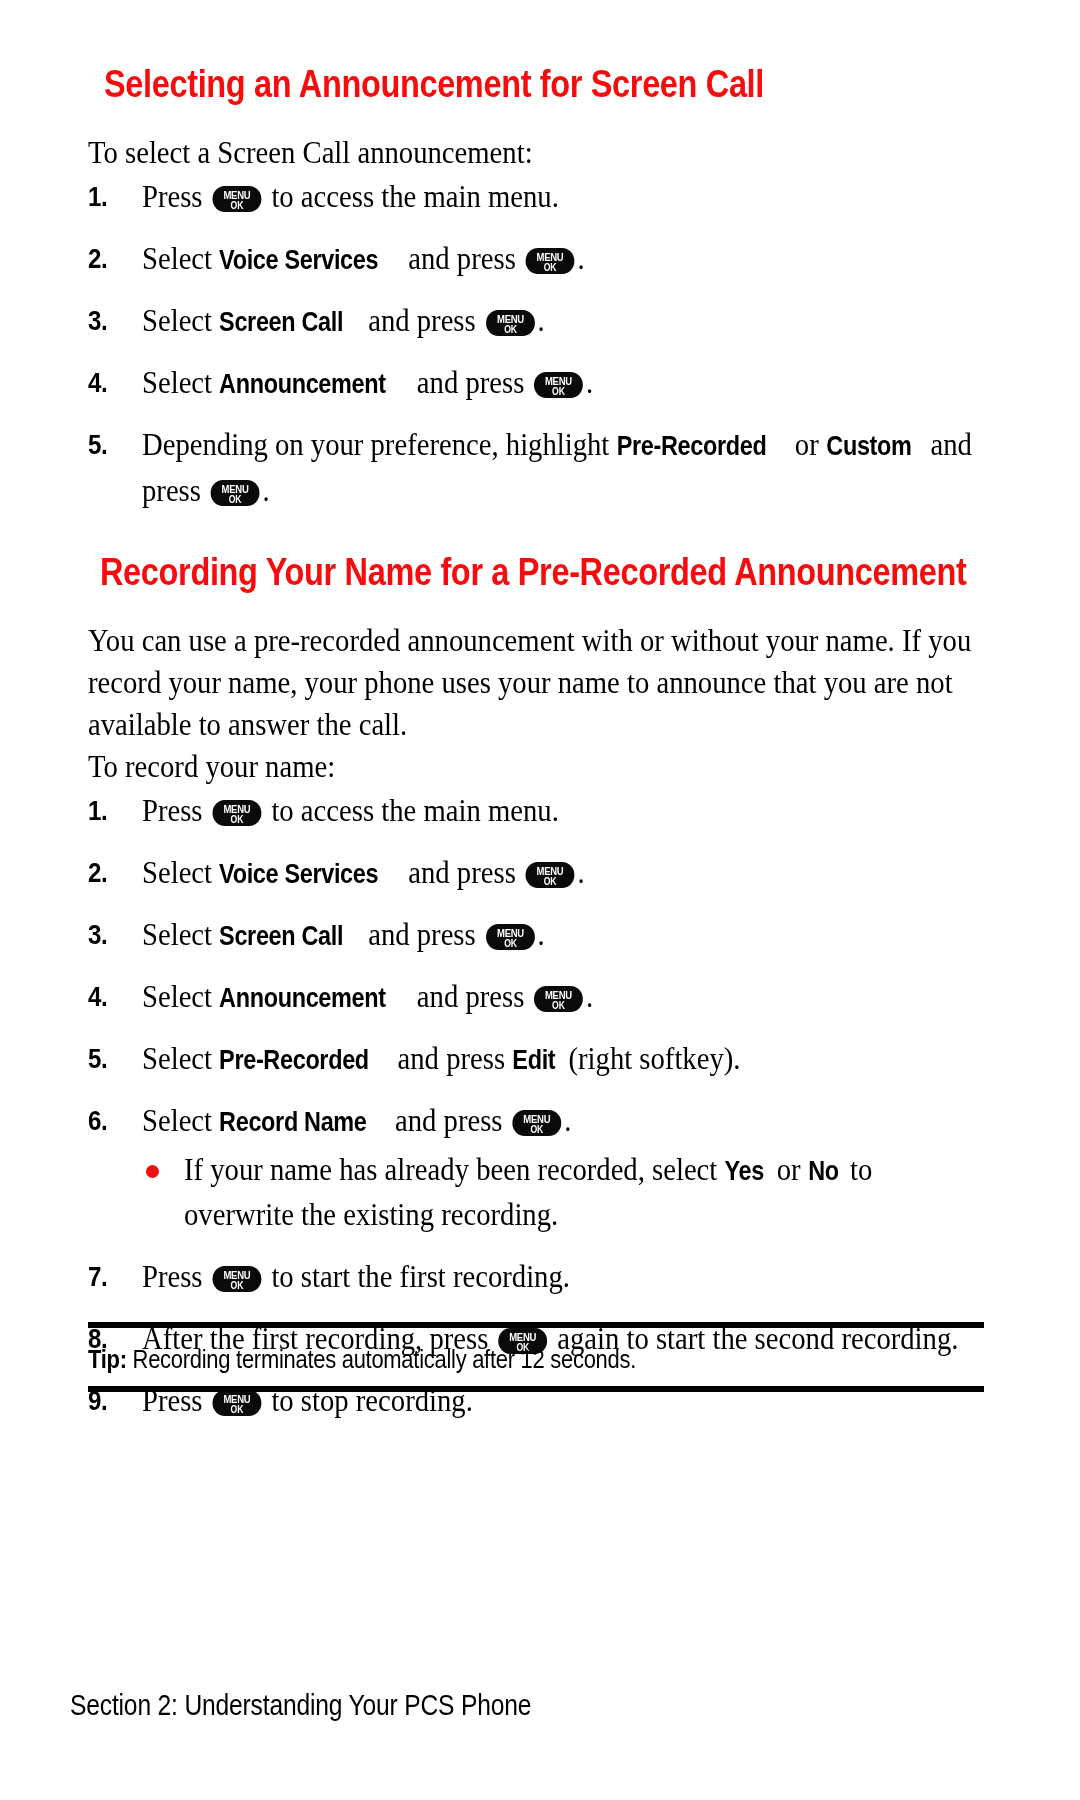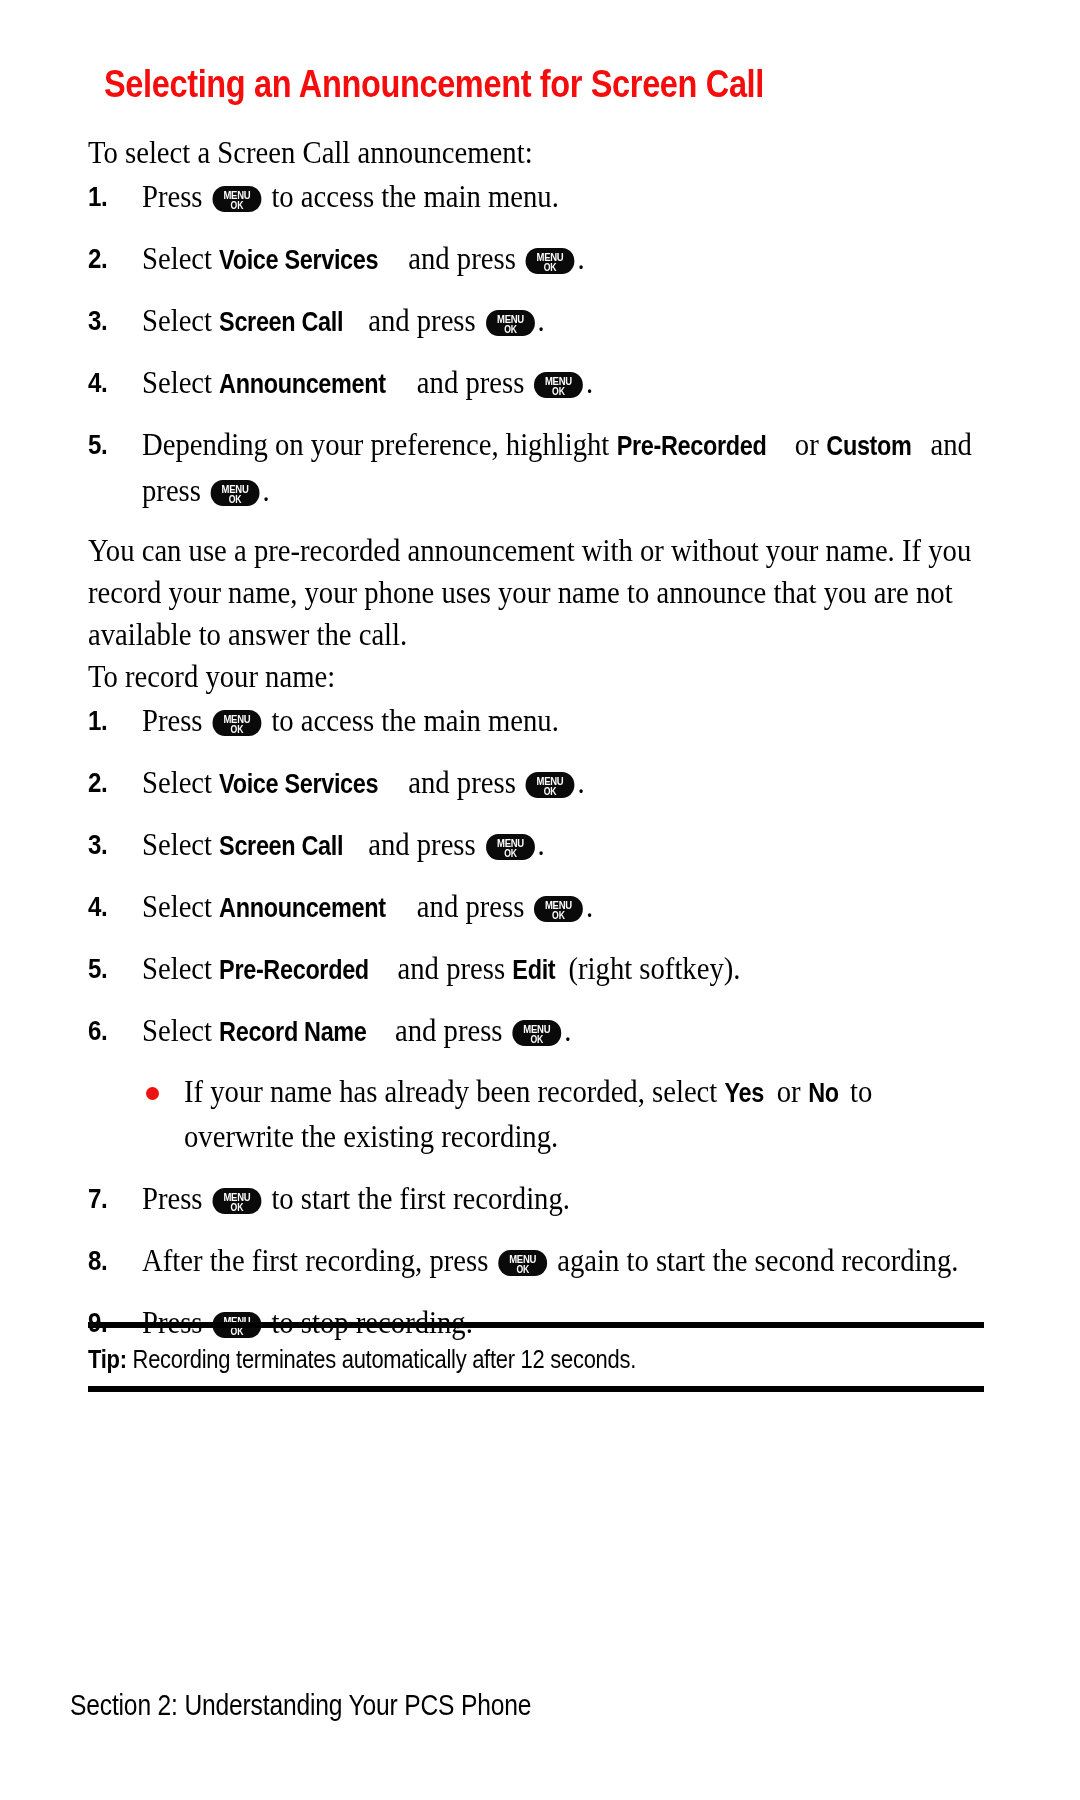--- a/index.html
+++ b/index.html
@@ -98,21 +98,21 @@
 
   
   ul.subbullets {
     list-style: none;
     margin: 4px 0 6px 0;
     padding: 0;
   }
   ul.subbullets > li {
     position: relative;
     padding-left: 42px;
-    margin: 16px 0 2px 0;
+    margin: 4px 0 2px 0;
     font-size: 30.5px;
     line-height: 45px;
   }
   ul.subbullets > li .dot {
     position: absolute;
     left: 4px;
     top: 17px;
     width: 13px;
     height: 13px;
     border-radius: 50%;
@@ -272,20 +272,23 @@
         <li>
           <span class="num">4.</span>
           <span class="step-text">Select <span class="mn">Announcement</span> and press <span class="keycap"><span class="k-menu">MENU</span><span class="k-ok">OK</span></span>.</span>
         </li>
         <li>
           <span class="num">5.</span>
           <span class="step-text">Depending on your preference, highlight <span class="mn">Pre-Recorded</span> or <span class="mn">Custom</span> and press <span class="keycap"><span class="k-menu">MENU</span><span class="k-ok">OK</span></span>.</span>
         </li>
       </ol>
 
+    <div class="heading-2-wrap">
+      <h1 class="section-heading">Recording Your Name for a Pre-Recorded Announcement</h1>
+    </div>
 
     <p class="body para">You can use a pre-recorded announcement with or without your name. If you record your name, your phone uses your name to announce that you are not available to answer the call.</p>
 
     <p class="body para-tight">To record your name:</p>
 
     <ol class="steps steps-indent" id="steps-2">
         <li>
           <span class="num">1.</span>
           <span class="step-text">Press <span class="keycap"><span class="k-menu">MENU</span><span class="k-ok">OK</span></span> to access the main menu.</span>
         </li>

